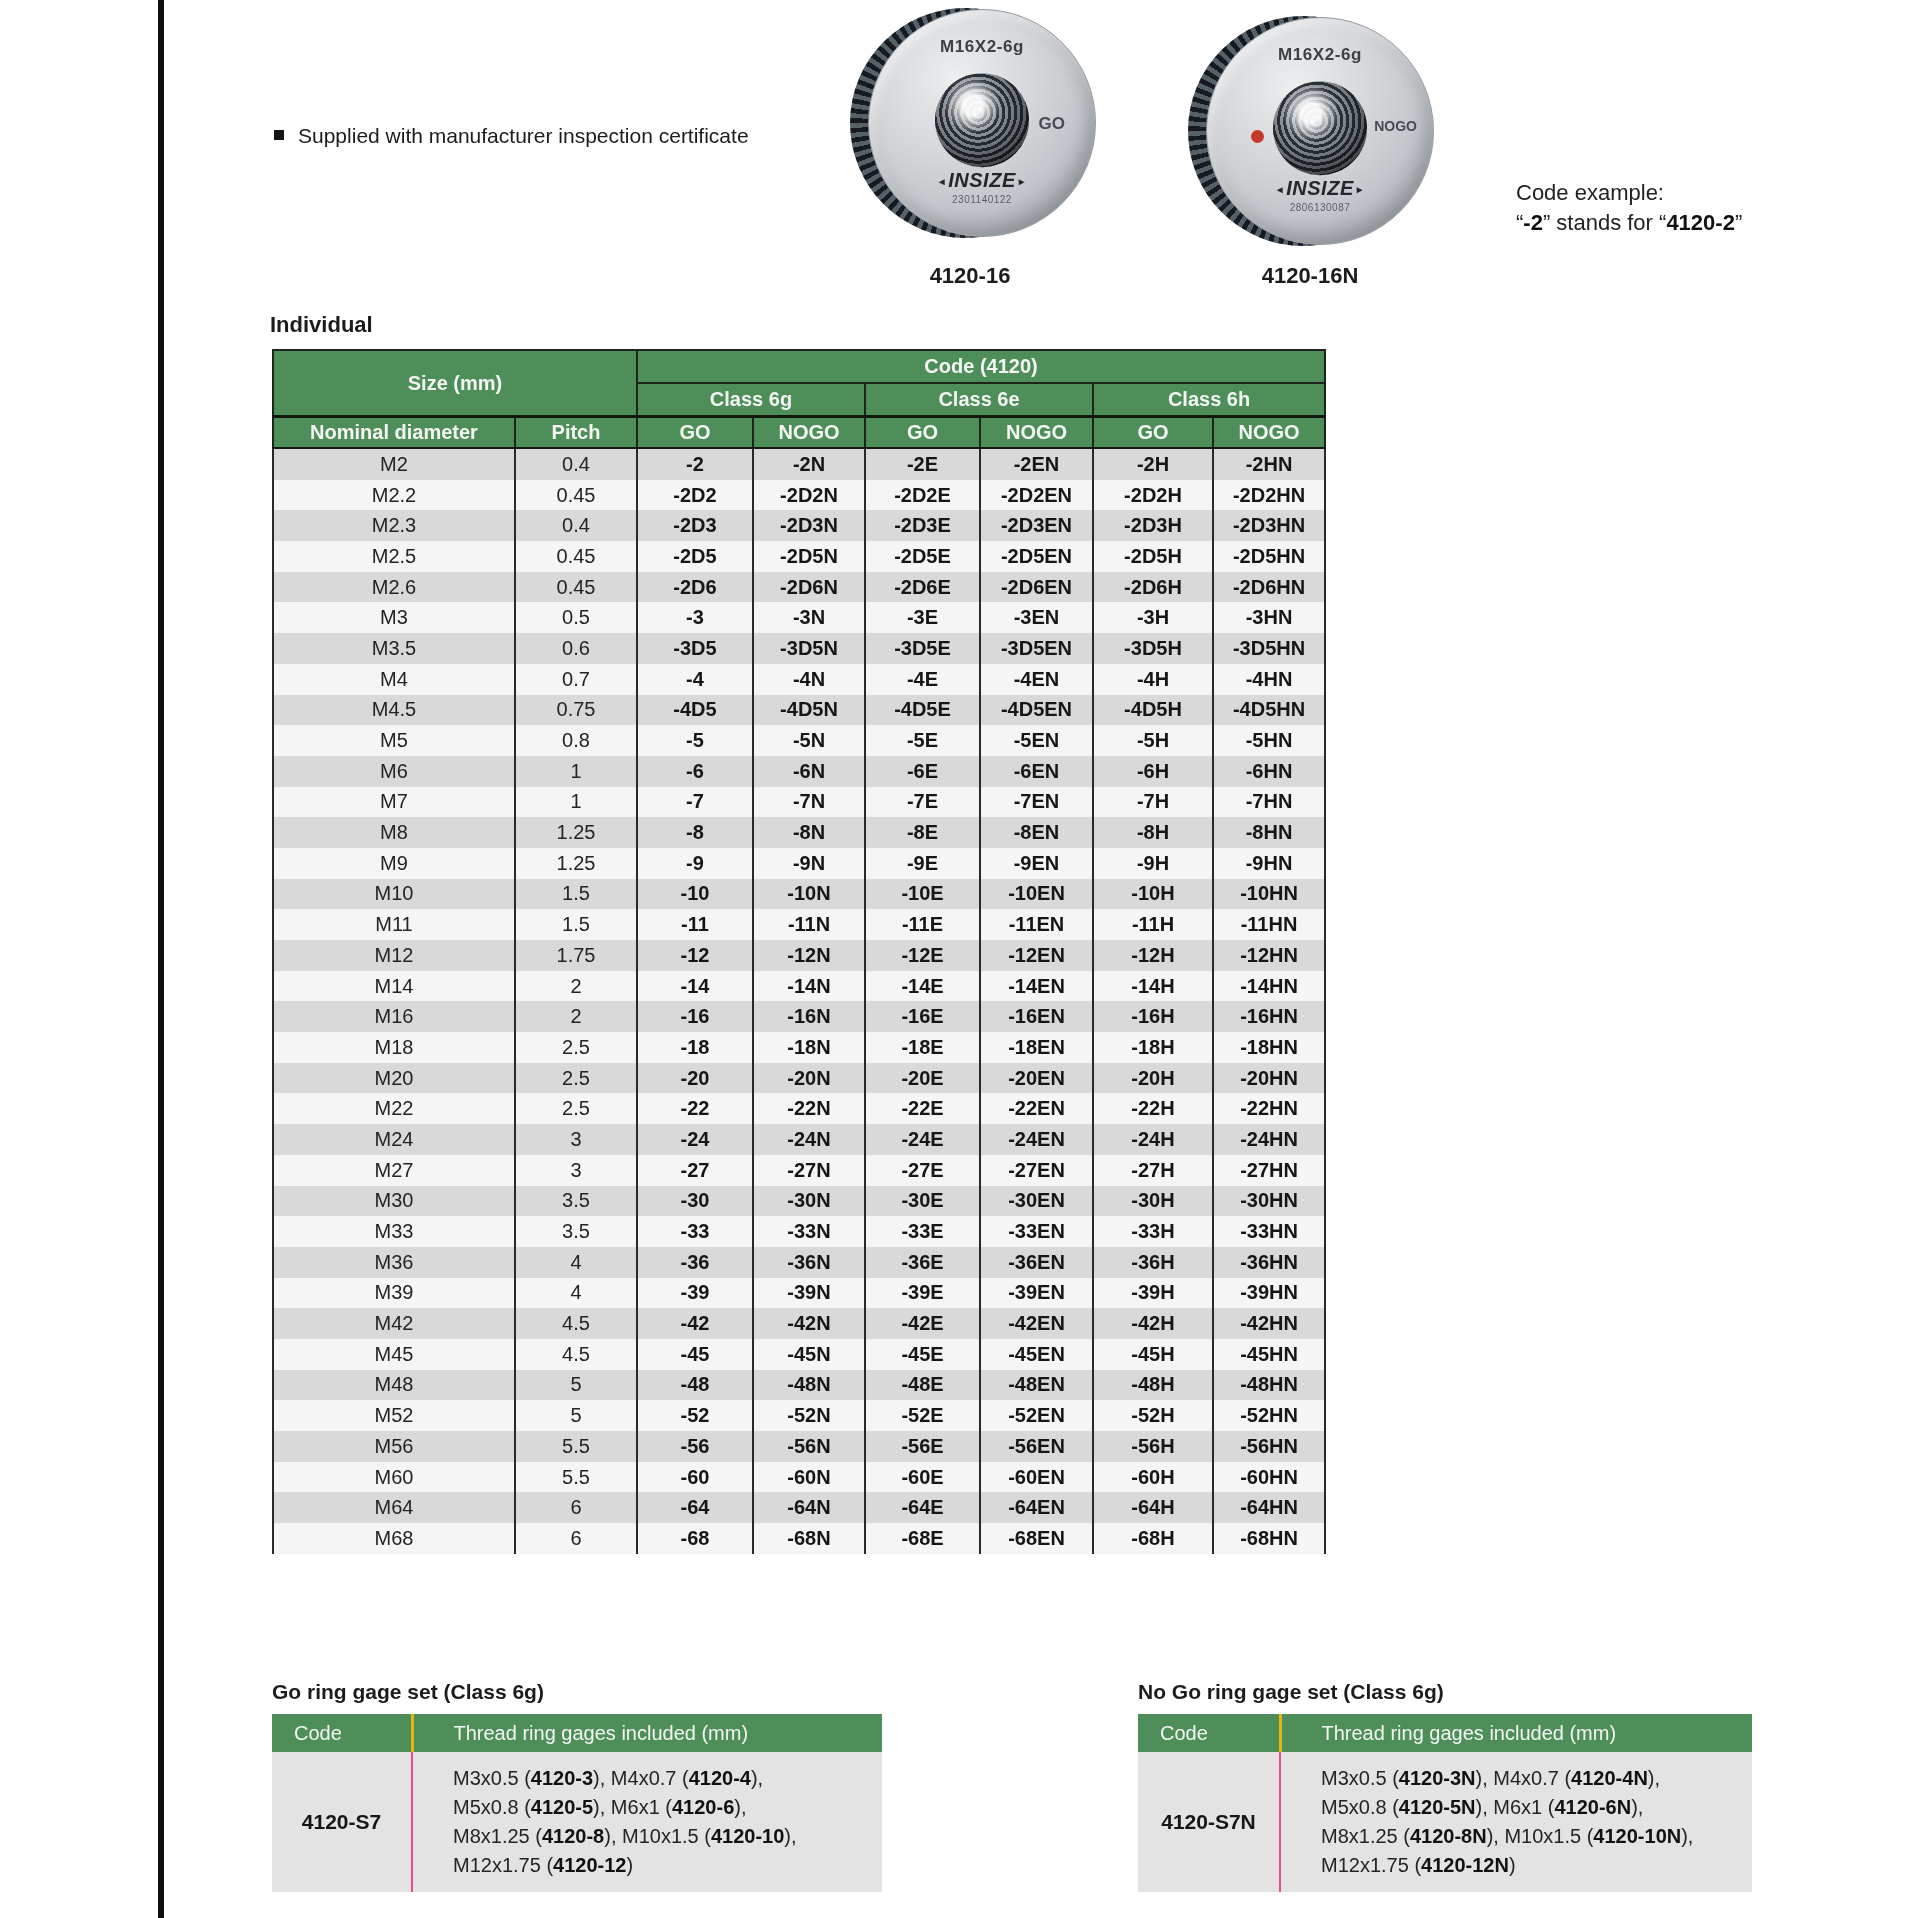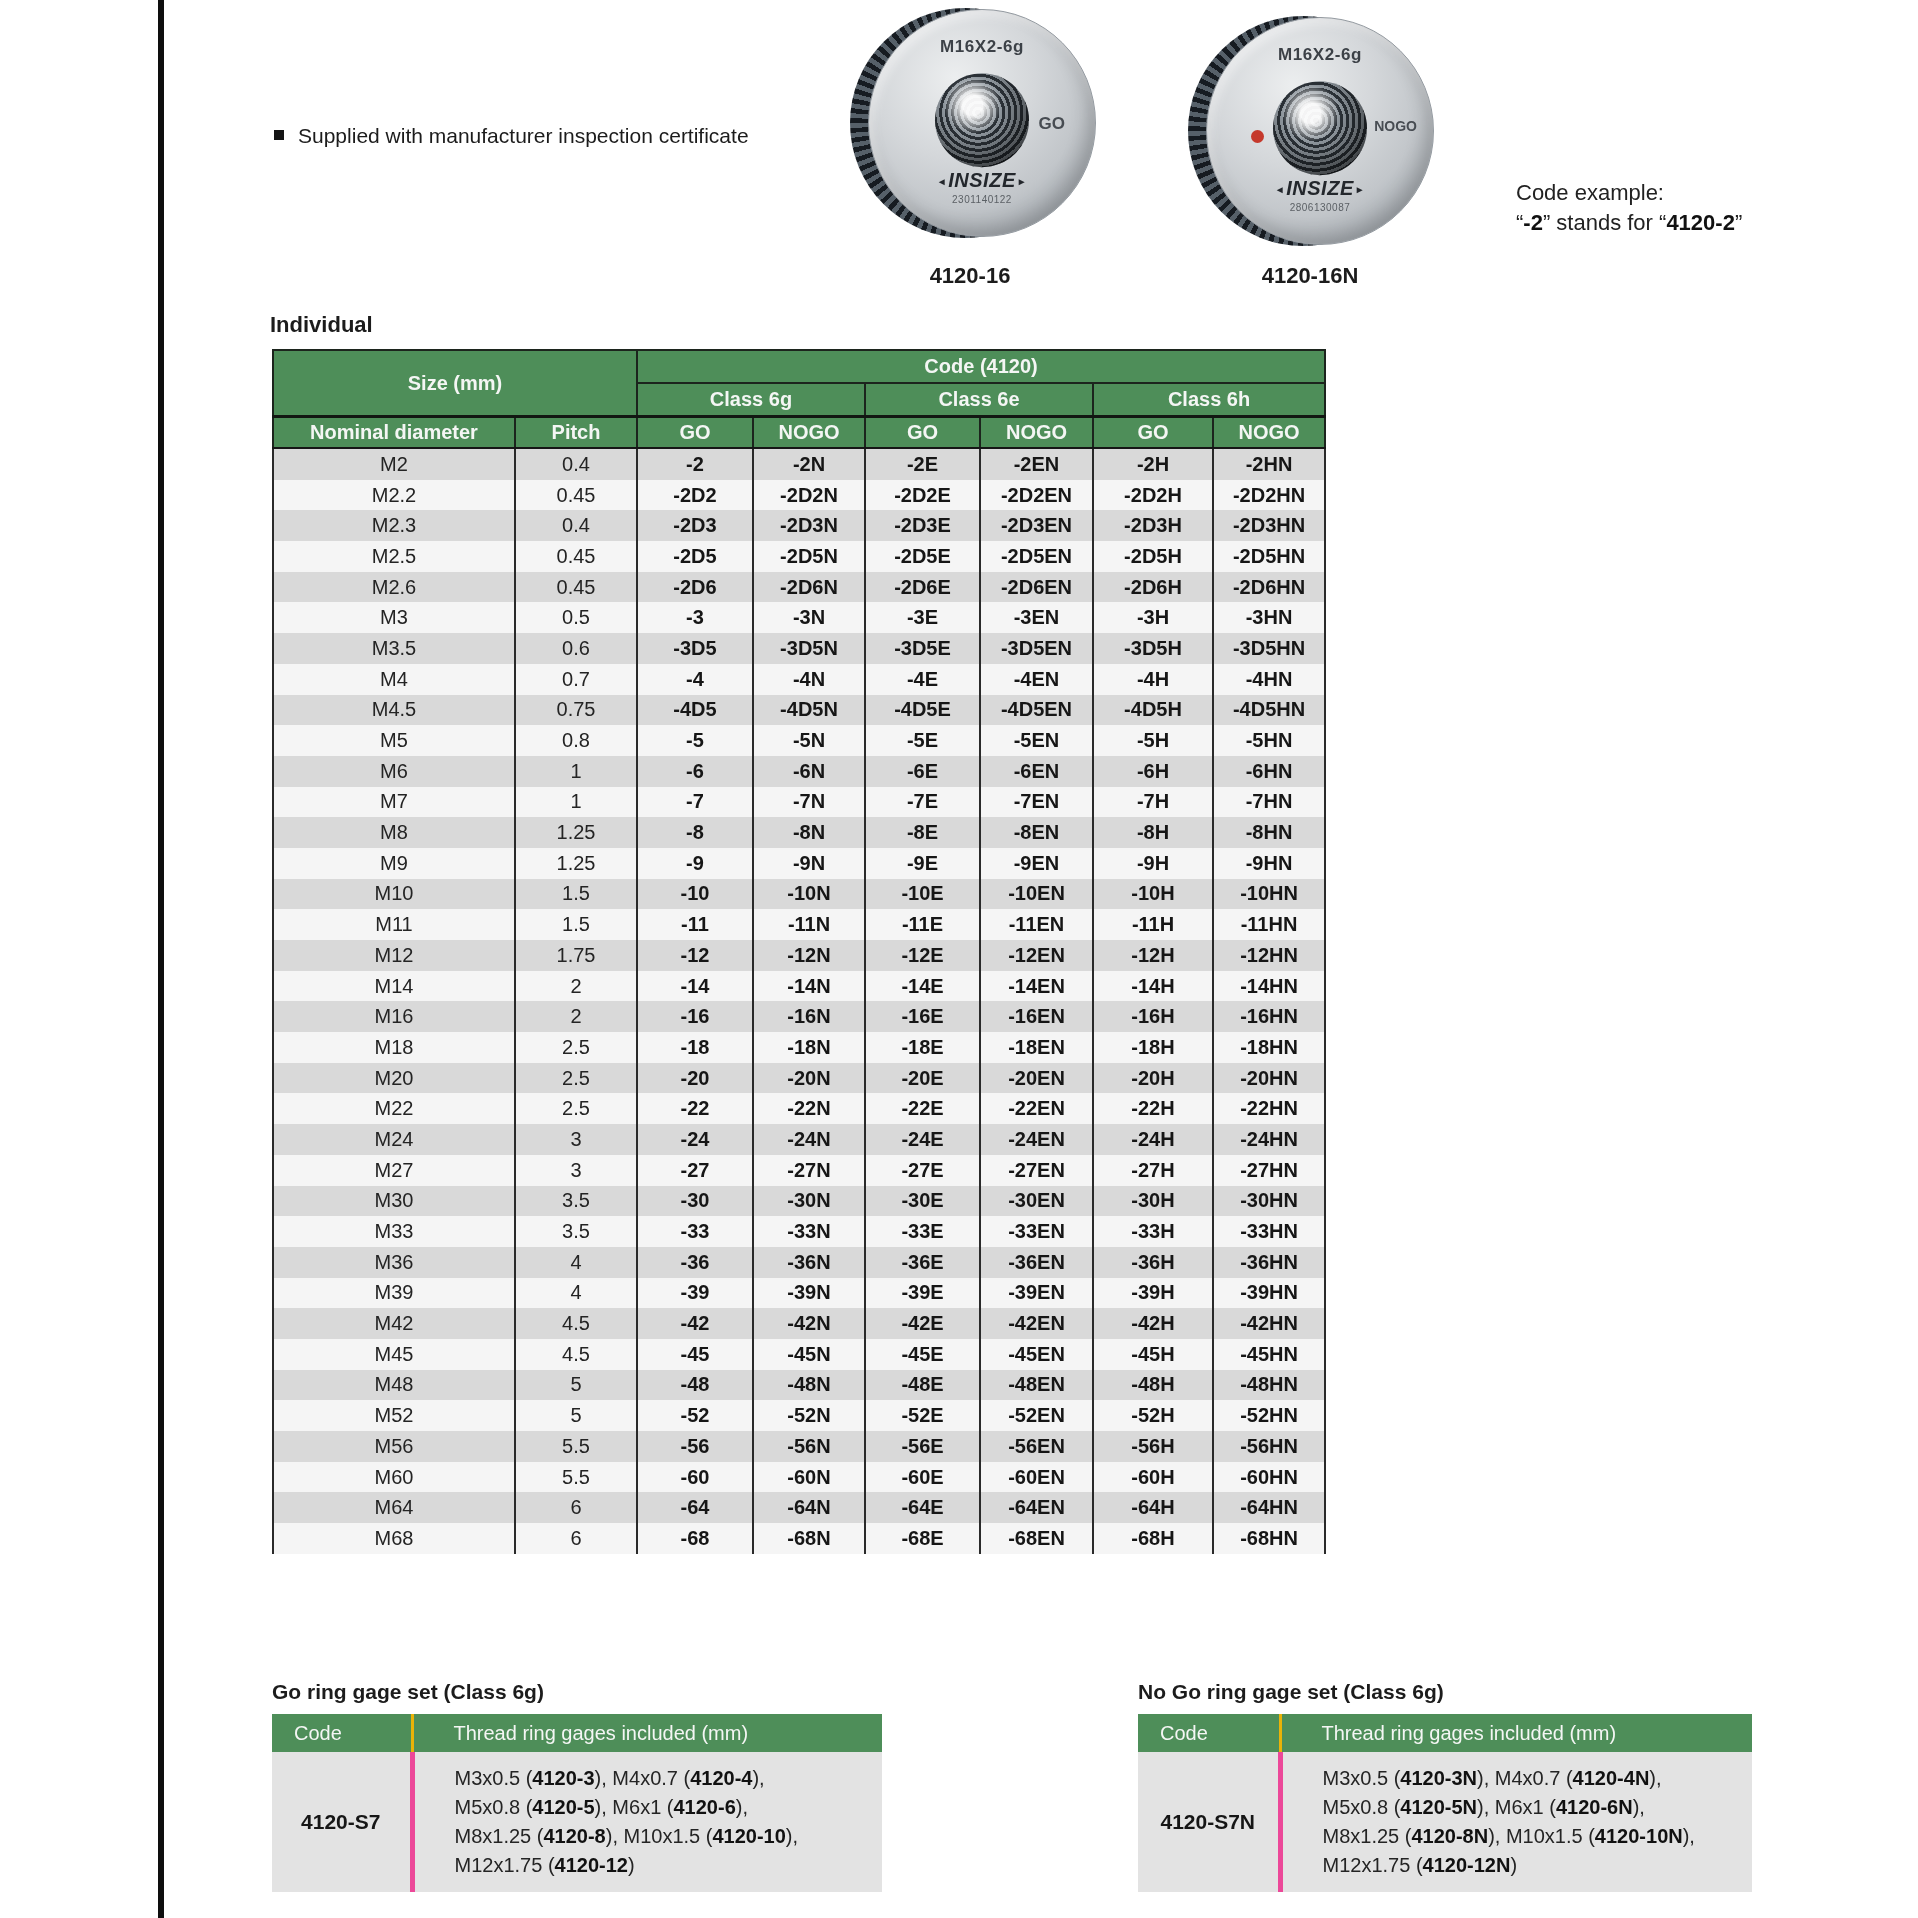--- a/index.html
+++ b/index.html
@@ -49,21 +49,21 @@
   .main-table tbody tr:nth-child(even){background:var(--row_light);}
 
   
   .set-title{font-size:21px;font-weight:700;}
   .set-table{border-collapse:collapse;table-layout:fixed;}
   .set-table th{background:var(--header_green);color:#f4f6f4;font-weight:400;font-size:20px;height:38px;padding:0;text-align:left;}
   .set-table th.code-col{padding-left:22px;}
   .set-table th.desc-col{padding-left:40px;border-left:3px solid #eab308;}
   .set-table td{background:var(--set_body_gray);vertical-align:middle;padding:0;}
   .set-table td.code-cell{text-align:center;font-weight:700;font-size:21px;color:#161616;}
-  .set-table td.desc-cell{border-left:5px solid #ec4899;padding:12px 8px 12px 40px;font-size:20px;line-height:29px;color:#242424;}
+  .set-table td.desc-cell{border-left:2px solid #ec4899;padding:12px 8px 12px 40px;font-size:20px;line-height:29px;color:#242424;}
   .seg-line b{color:#111;}
 </style>
 </head>
 <body>
 
 <div class="abs page-rule"></div>
 
 <div class="abs bullets">
   <div class="bullet-item"><span>Supplied with manufacturer inspection certificate</span></div>
 </div>

